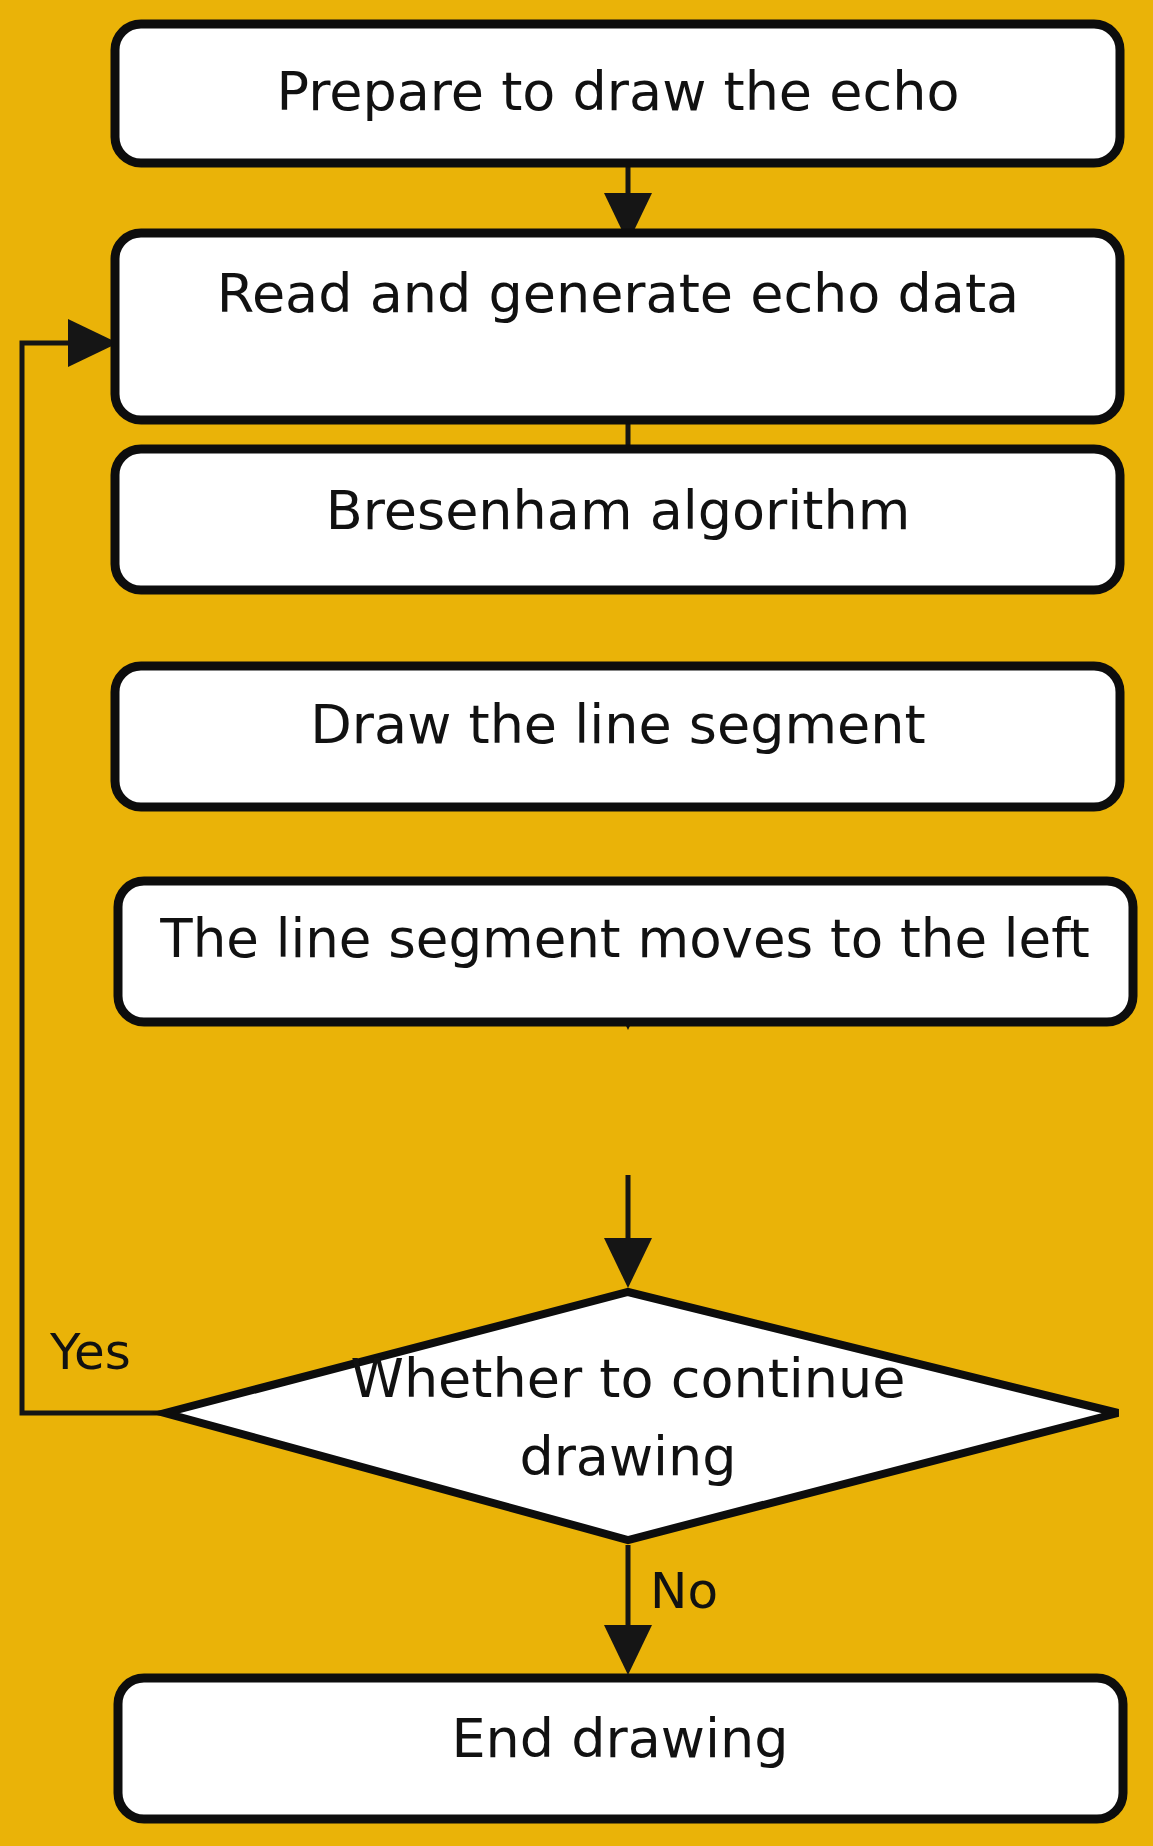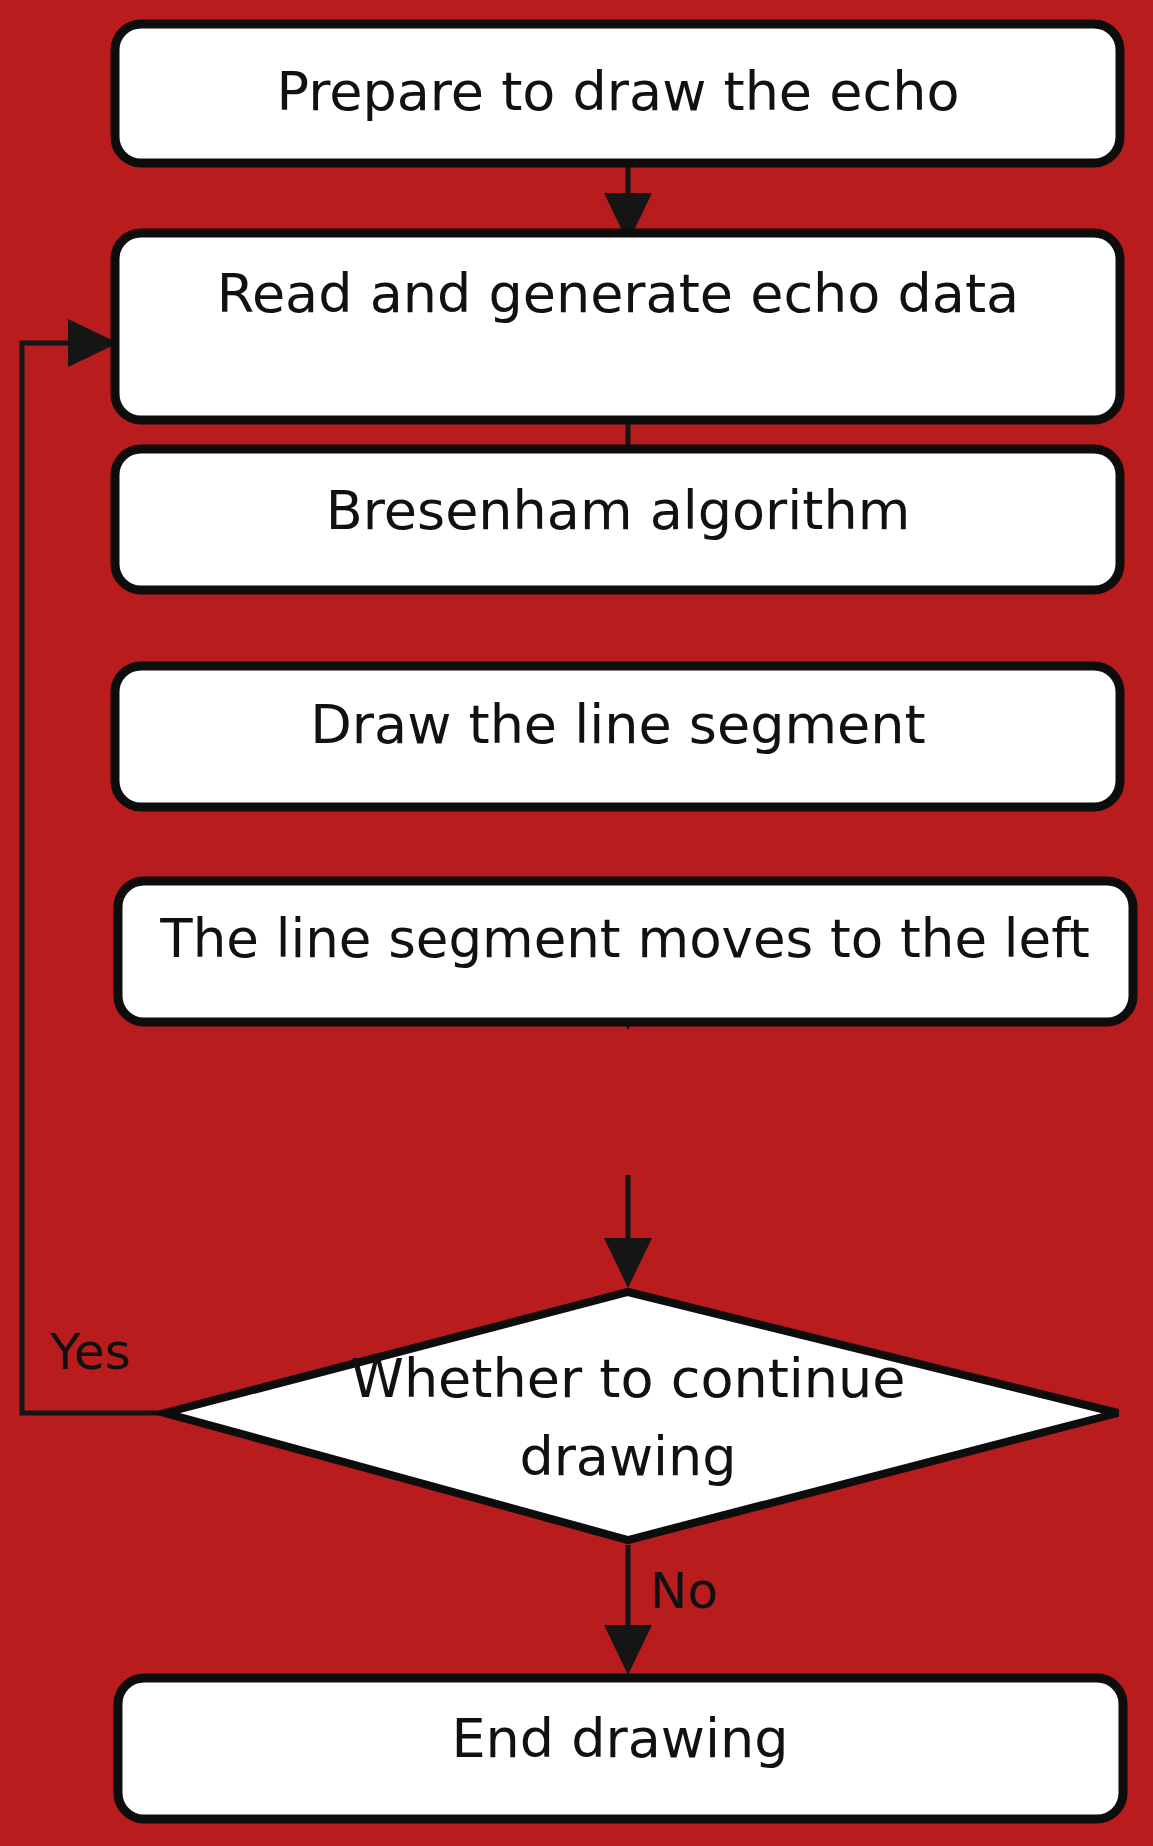--- a/index.html
+++ b/index.html
@@ -7,21 +7,21 @@
     padding: 0;
     background: #ffffff;
   }
   body {
     font-family: "DejaVu Sans", sans-serif;
   }
   #flowchart-root {
     position: relative;
     width: 1153px;
     height: 1846px;
-    background: #b91c1c;
+    background: #eab308;
     overflow: hidden;
   }
   svg.flow-canvas {
     display: block;
     width: 1153px;
     height: 1846px;
   }
   .node-shape {
     fill: #ffffff;
     stroke: #0d0d0d;

